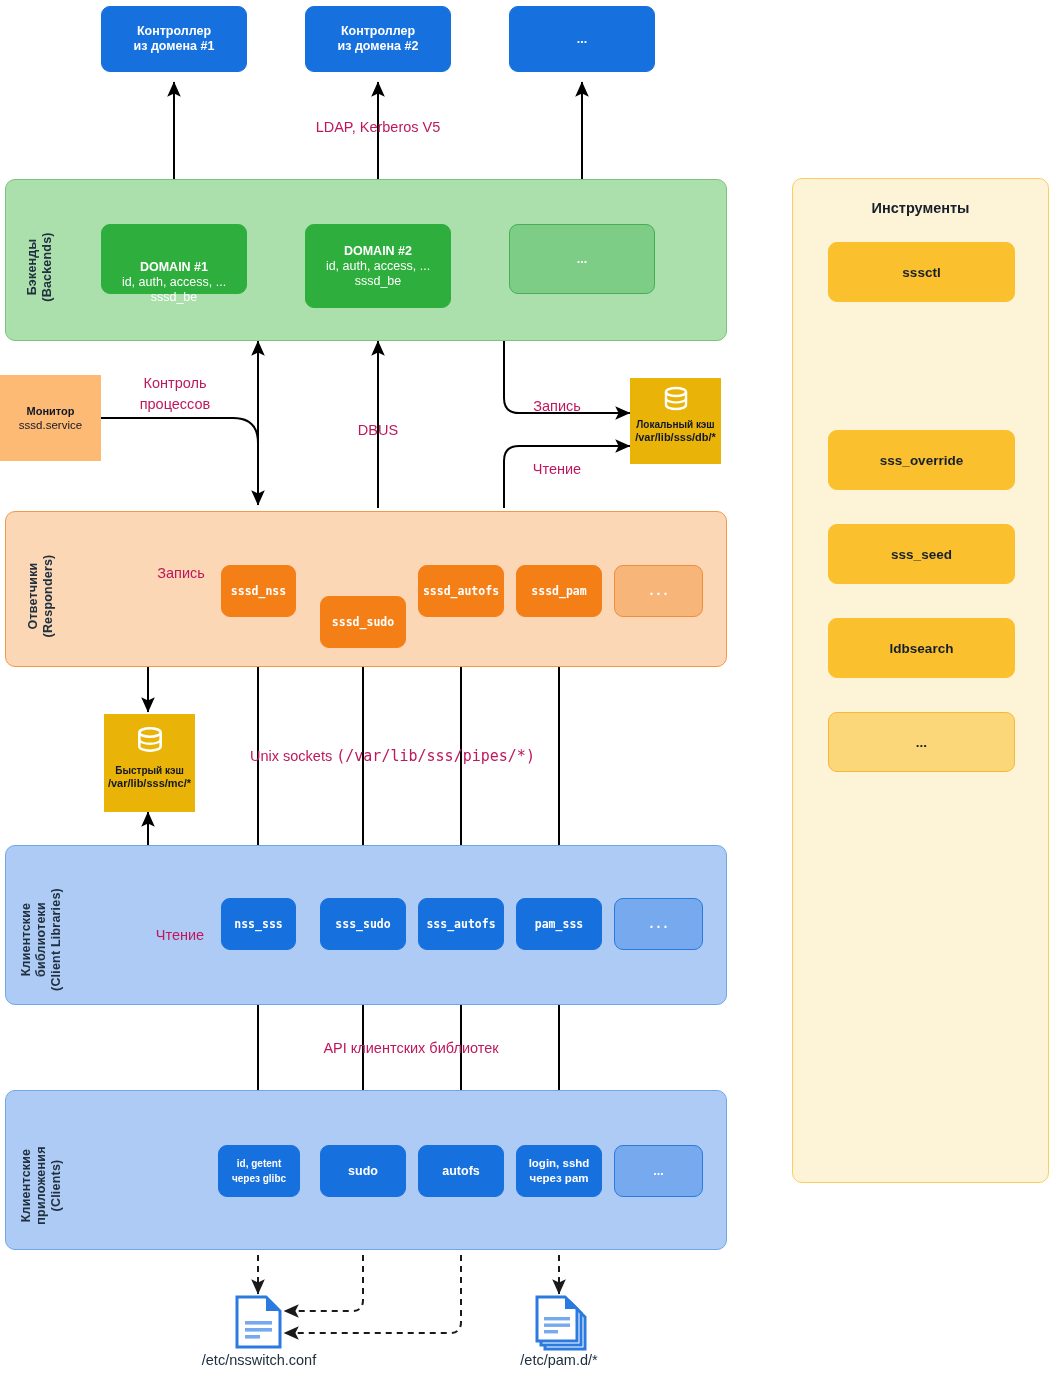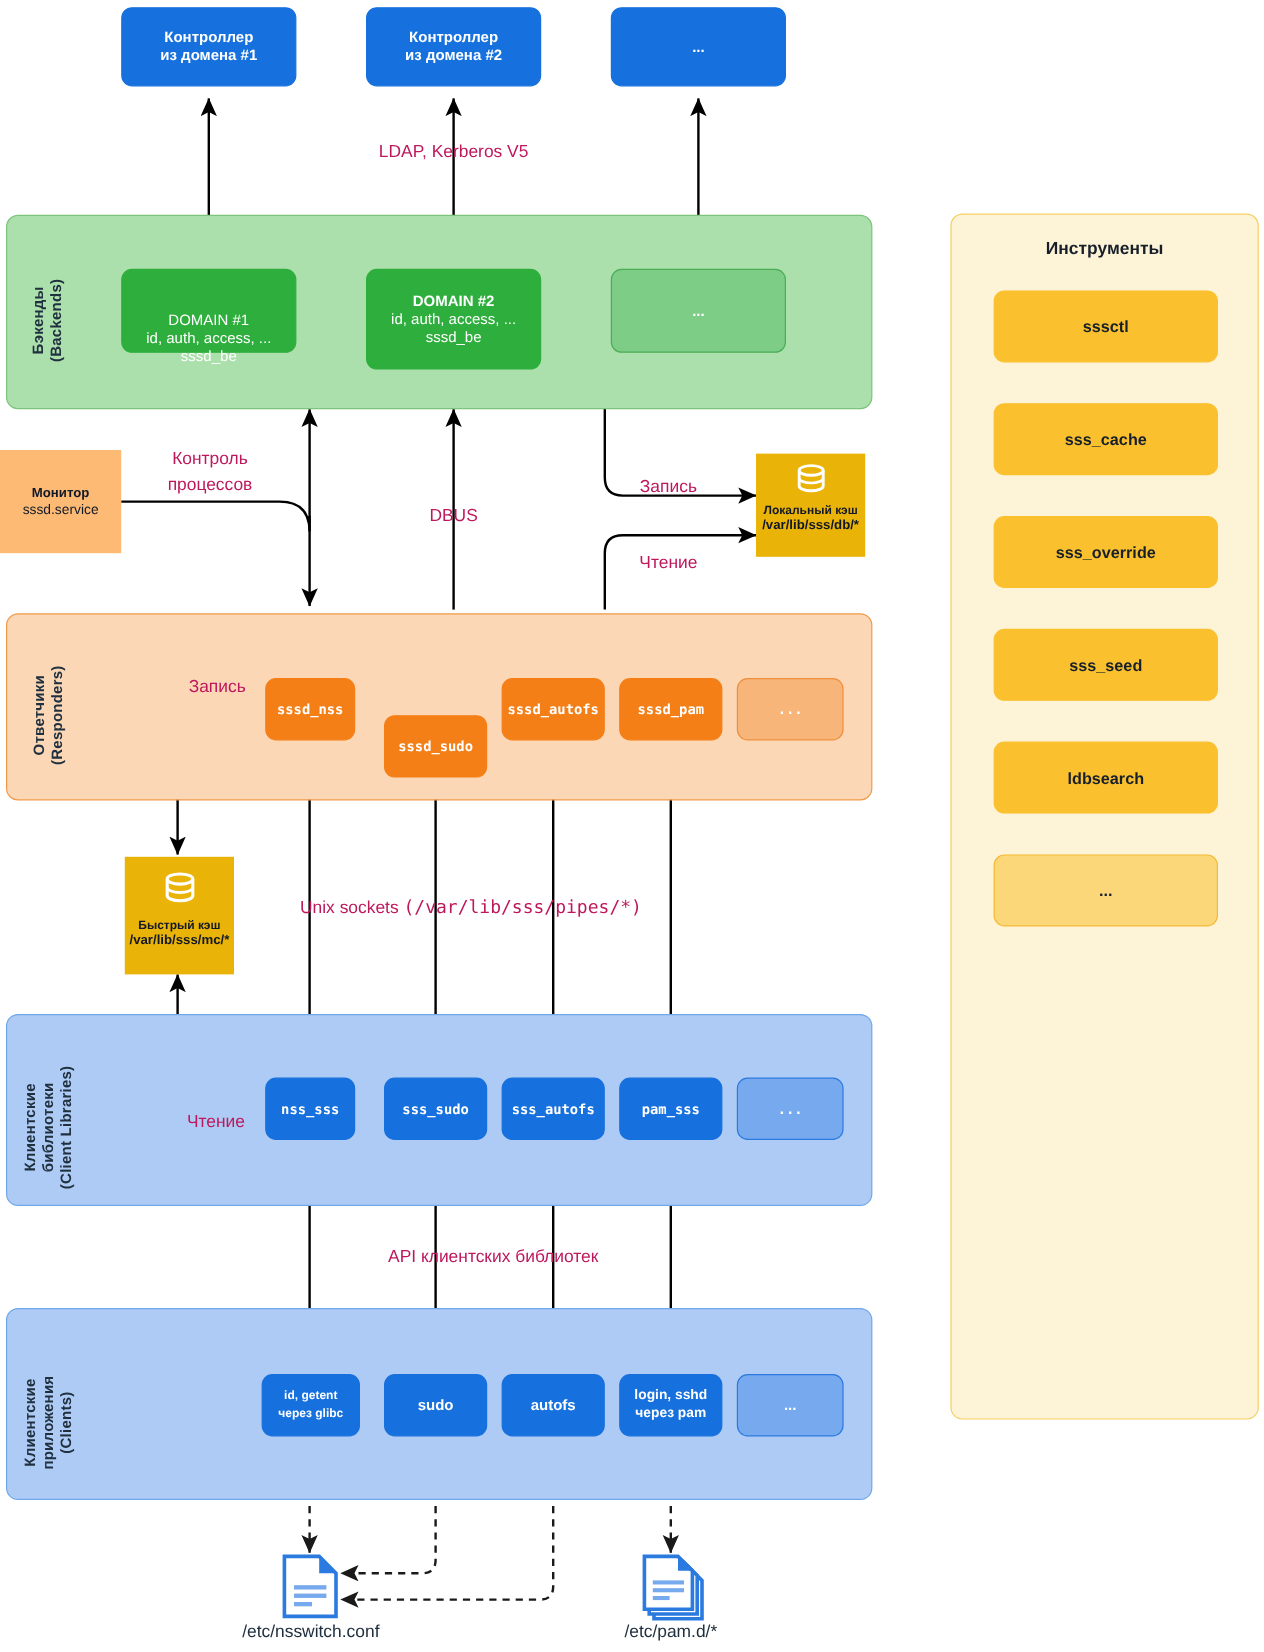--- a/index.html
+++ b/index.html
@@ -114,21 +114,21 @@
     <span style="white-space:pre-line;">...</span>
   </div>
 
   <div class="lbl lbl-c" style="left:378px;top:119px;">LDAP, Kerberos V5</div>
 
   <div class="band band-green" style="left:5px;top:179px;width:722px;height:162px;"></div>
   <div class="vlabel" style="left:-10px;top:252px;width:100px;">Бэкенды
 (Backends)</div>
 
   <div class="node n-green" style="left:101px;top:224px;width:146px;height:70px;flex-direction:column;">
-    <span style="font-weight:normal;margin-top:46px;">DOMAIN #1</span>
+    <span style="font-weight:bold;margin-top:46px;">DOMAIN #1</span>
     <span style="font-weight:normal;">id, auth, access, ...</span>
     <span style="font-weight:normal;">sssd_be</span>
   </div>
   <div class="node n-green" style="left:305px;top:224px;width:146px;height:84px;flex-direction:column;">
     <span style="font-weight:bold;">DOMAIN #2</span>
     <span style="font-weight:normal;">id, auth, access, ...</span>
     <span style="font-weight:normal;">sssd_be</span>
   </div>
   <div class="node n-green-light" style="left:509px;top:224px;width:146px;height:70px;">
     <span>...</span>
@@ -268,23 +268,20 @@
     </svg>
   </div>
   <div class="filelbl" style="left:559px;top:1352px;">/etc/pam.d/*</div>
 
   <div class="tools" style="left:792px;top:178px;width:257px;height:1005px;"></div>
   <div class="tools-title" style="left:792px;top:200px;width:257px;">Инструменты</div>
 
   <div class="node n-amber" style="left:828px;top:242px;width:187px;height:60px;font-size:13.5px;">
     <span>sssctl</span>
   </div>
-  <div class="node n-amber" style="left:828px;top:336px;width:187px;height:60px;font-size:13.5px;">
-    <span>sss_cache</span>
-  </div>
   <div class="node n-amber" style="left:828px;top:430px;width:187px;height:60px;font-size:13.5px;">
     <span>sss_override</span>
   </div>
   <div class="node n-amber" style="left:828px;top:524px;width:187px;height:60px;font-size:13.5px;">
     <span>sss_seed</span>
   </div>
   <div class="node n-amber" style="left:828px;top:618px;width:187px;height:60px;font-size:13.5px;">
     <span>ldbsearch</span>
   </div>
   <div class="node n-amber-light" style="left:828px;top:712px;width:187px;height:60px;font-size:13.5px;">

